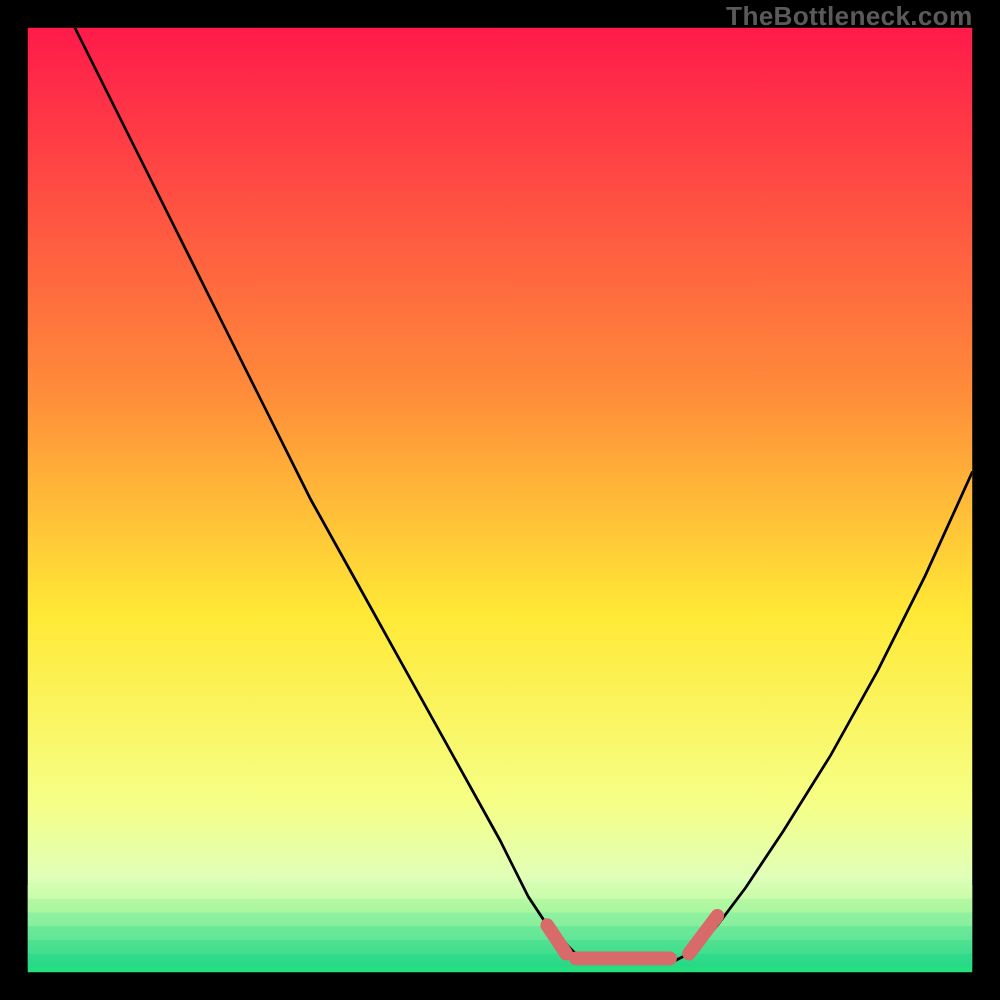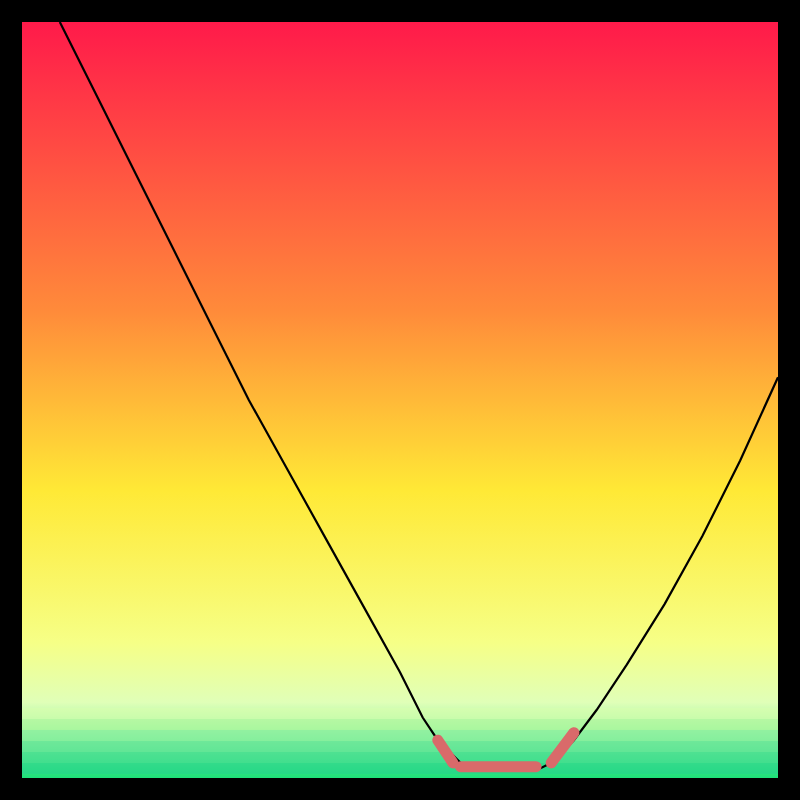--- a/index.html
+++ b/index.html
@@ -36,20 +36,21 @@
     letter-spacing: 0.2px;
   }
   svg {
     display: block;
   }
 </style>
 </head>
 <body>
 
 <div class="frame">
+  <div class="watermark">TheBottleneck.com</div>
   <div class="plot-area">
     <svg id="chart-svg" width="756" height="756" viewBox="0 0 756 756">
       <defs>
         <linearGradient id="bg-grad" x1="0" y1="0" x2="0" y2="1">
           <stop id="g0" offset="0%" stop-color="#ff1a4a"></stop>
           <stop id="g1" offset="38%" stop-color="#ff8a3a"></stop>
           <stop id="g2" offset="62%" stop-color="#ffe936"></stop>
           <stop id="g3" offset="82%" stop-color="#f6ff86"></stop>
           <stop id="g35" offset="90%" stop-color="#e0ffb8"></stop>
           <stop id="g4" offset="100%" stop-color="#1ee07a"></stop>

